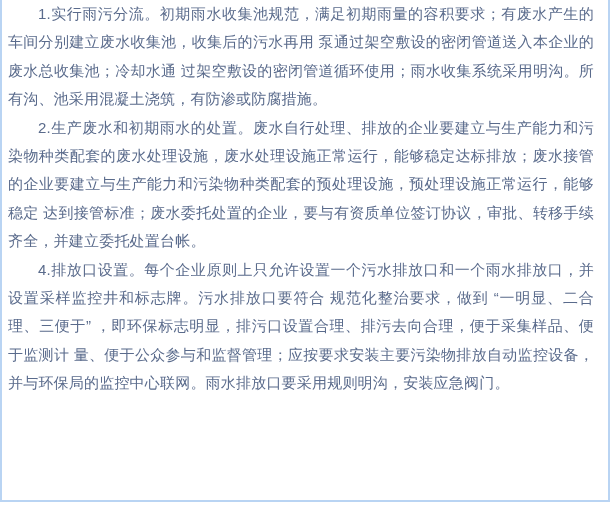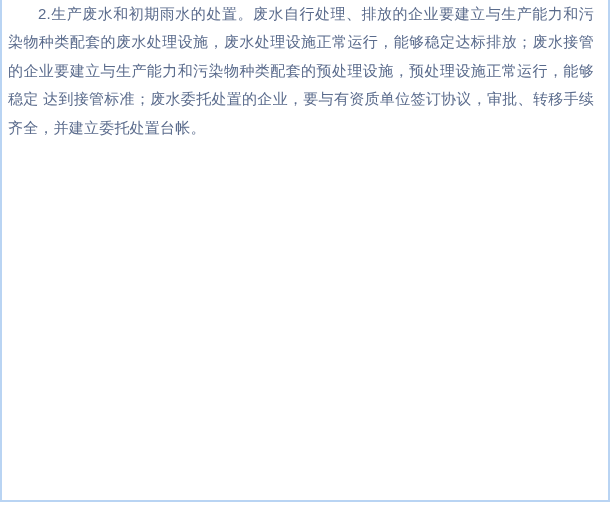--- a/index.html
+++ b/index.html
@@ -31,20 +31,22 @@
     margin: 0;
     color: var(--text);
     font-size: 15px;
     line-height: 28.4px;
     letter-spacing: 0.2px;
     text-indent: 2em;
     text-align: justify;
     text-justify: inter-ideograph;
     word-break: break-all;
   }
-  .para + .para { margin-top: 12px; }
+  .para + .para { margin-top: 0; }
 </style>
 </head>
 <body>
 
 <main class="doc-panel">
+  <p class="para">1.实行雨污分流。初期雨水收集池规范，满足初期雨量的容积要求；有废水产生的车间分别建立废水收集池，收集后的污水再用 泵通过架空敷设的密闭管道送入本企业的废水总收集池；冷却水通 过架空敷设的密闭管道循环使用；雨水收集系统采用明沟。所有沟、池采用混凝土浇筑，有防渗或防腐措施。</p>
   <p class="para">2.生产废水和初期雨水的处置。废水自行处理、排放的企业要建立与生产能力和污染物种类配套的废水处理设施，废水处理设施正常运行，能够稳定达标排放；废水接管的企业要建立与生产能力和污染物种类配套的预处理设施，预处理设施正常运行，能够稳定 达到接管标准；废水委托处置的企业，要与有资质单位签订协议，审批、转移手续齐全，并建立委托处置台帐。</p>
+  <p class="para">4.排放口设置。每个企业原则上只允许设置一个污水排放口和一个雨水排放口，并设置采样监控井和标志牌。污水排放口要符合 规范化整治要求，做到 “一明显、二合理、三便于” ，即环保标志明显，排污口设置合理、排污去向合理，便于采集样品、便于监测计 量、便于公众参与和监督管理；应按要求安装主要污染物排放自动监控设备，并与环保局的监控中心联网。雨水排放口要采用规则明沟，安装应急阀门。</p>
 </main>
 
 </body></html>

